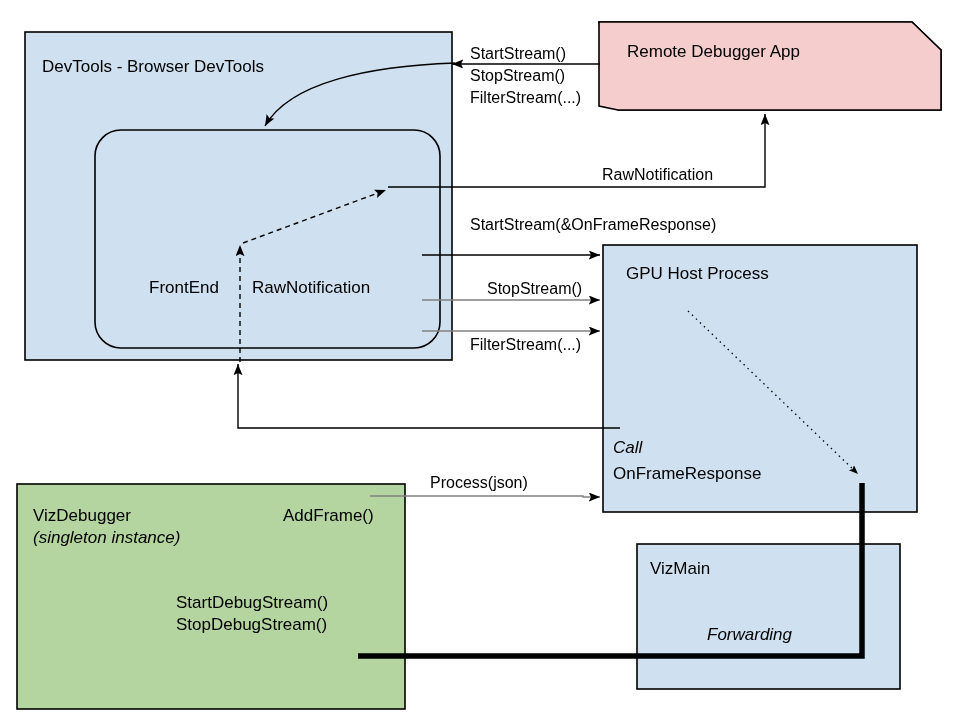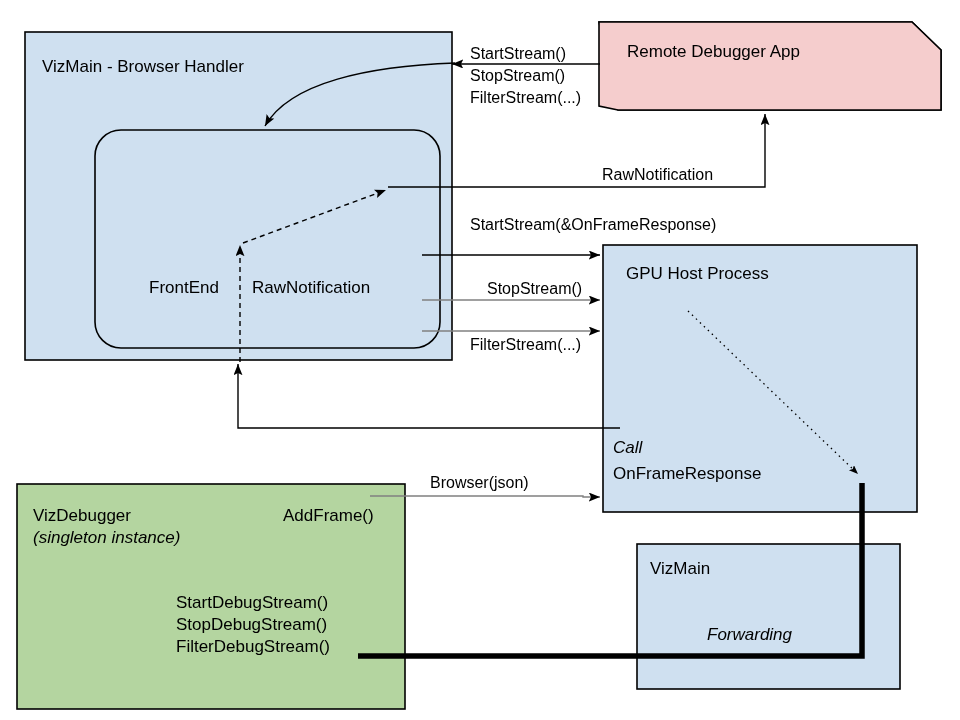--- a/index.html
+++ b/index.html
@@ -90,21 +90,21 @@
     <path d="M620,428 L238,428 L238,364" fill="none" stroke="#000000" stroke-width="1.4" marker-end="url(#arrowBlack)"></path>
 
     <path d="M370,496 L370,496" fill="none" stroke="#808080" stroke-width="1.4"></path>
     <path d="M370,496 L583,496 L583,497 L600,497" fill="none" stroke="#808080" stroke-width="1.4" marker-end="url(#arrowGray)"></path>
 
     <path d="M688,311 L858,474" fill="none" stroke="#000000" stroke-width="1.3" stroke-dasharray="1.5,4" marker-end="url(#arrowDotted)"></path>
 
     <path d="M358,656 L862,656 L862,483" fill="none" stroke="#000000" stroke-width="5.5" stroke-linejoin="miter"></path>
   </svg>
 
-  <div class="lbl title" style="left:42px; top:56px;">VizMain - Browser Handler</div>
+  <div class="lbl title" style="left:42px; top:56px;">DevTools - Browser DevTools</div>
 
 
   <div class="lbl" style="left:149px; top:277px;">FrontEnd</div>
 
   <div class="lbl" style="left:252px; top:277px;">RawNotification</div>
 
   <div class="lbl title" style="left:626px; top:263px;">GPU Host Process</div>
 
   <div class="lbl title" style="left:627px; top:41px;">Remote Debugger App</div>
 
@@ -115,35 +115,34 @@
   <div class="lbl title" style="left:33px; top:505px;">VizDebugger</div>
 
   <div class="lbl italic" style="left:33px; top:527px;">(singleton instance)</div>
 
   <div class="lbl" style="left:283px; top:505px;">AddFrame()</div>
 
   <div class="lbl" style="left:176px; top:592px;">StartDebugStream()</div>
 
   <div class="lbl" style="left:176px; top:614px;">StopDebugStream()</div>
 
-  <div class="lbl" style="left:176px; top:636px;">FilterDebugStream()</div>
 
   <div class="lbl title" style="left:650px; top:558px;text-align:center;">VizMain</div>
 
   <div class="lbl italic" style="left:707px; top:624px;">Forwarding</div>
 
   <div class="lbl edge-label" style="left:470px; top:44px;">StartStream()</div>
 
   <div class="lbl edge-label" style="left:470px; top:66px;">StopStream()</div>
 
   <div class="lbl edge-label" style="left:470px; top:88px;">FilterStream(...)</div>
 
   <div class="lbl edge-label" style="left:602px; top:165px;">RawNotification</div>
 
   <div class="lbl edge-label" style="left:470px; top:215px;">StartStream(&amp;OnFrameResponse)</div>
 
   <div class="lbl edge-label" style="left:487px; top:279px;">StopStream()</div>
 
   <div class="lbl edge-label" style="left:470px; top:335px;">FilterStream(...)</div>
 
-  <div class="lbl edge-label" style="left:430px; top:473px;">Browser(json)</div>
+  <div class="lbl edge-label" style="left:430px; top:473px;">Process(json)</div>
 
 </div>
 
 </body></html>

